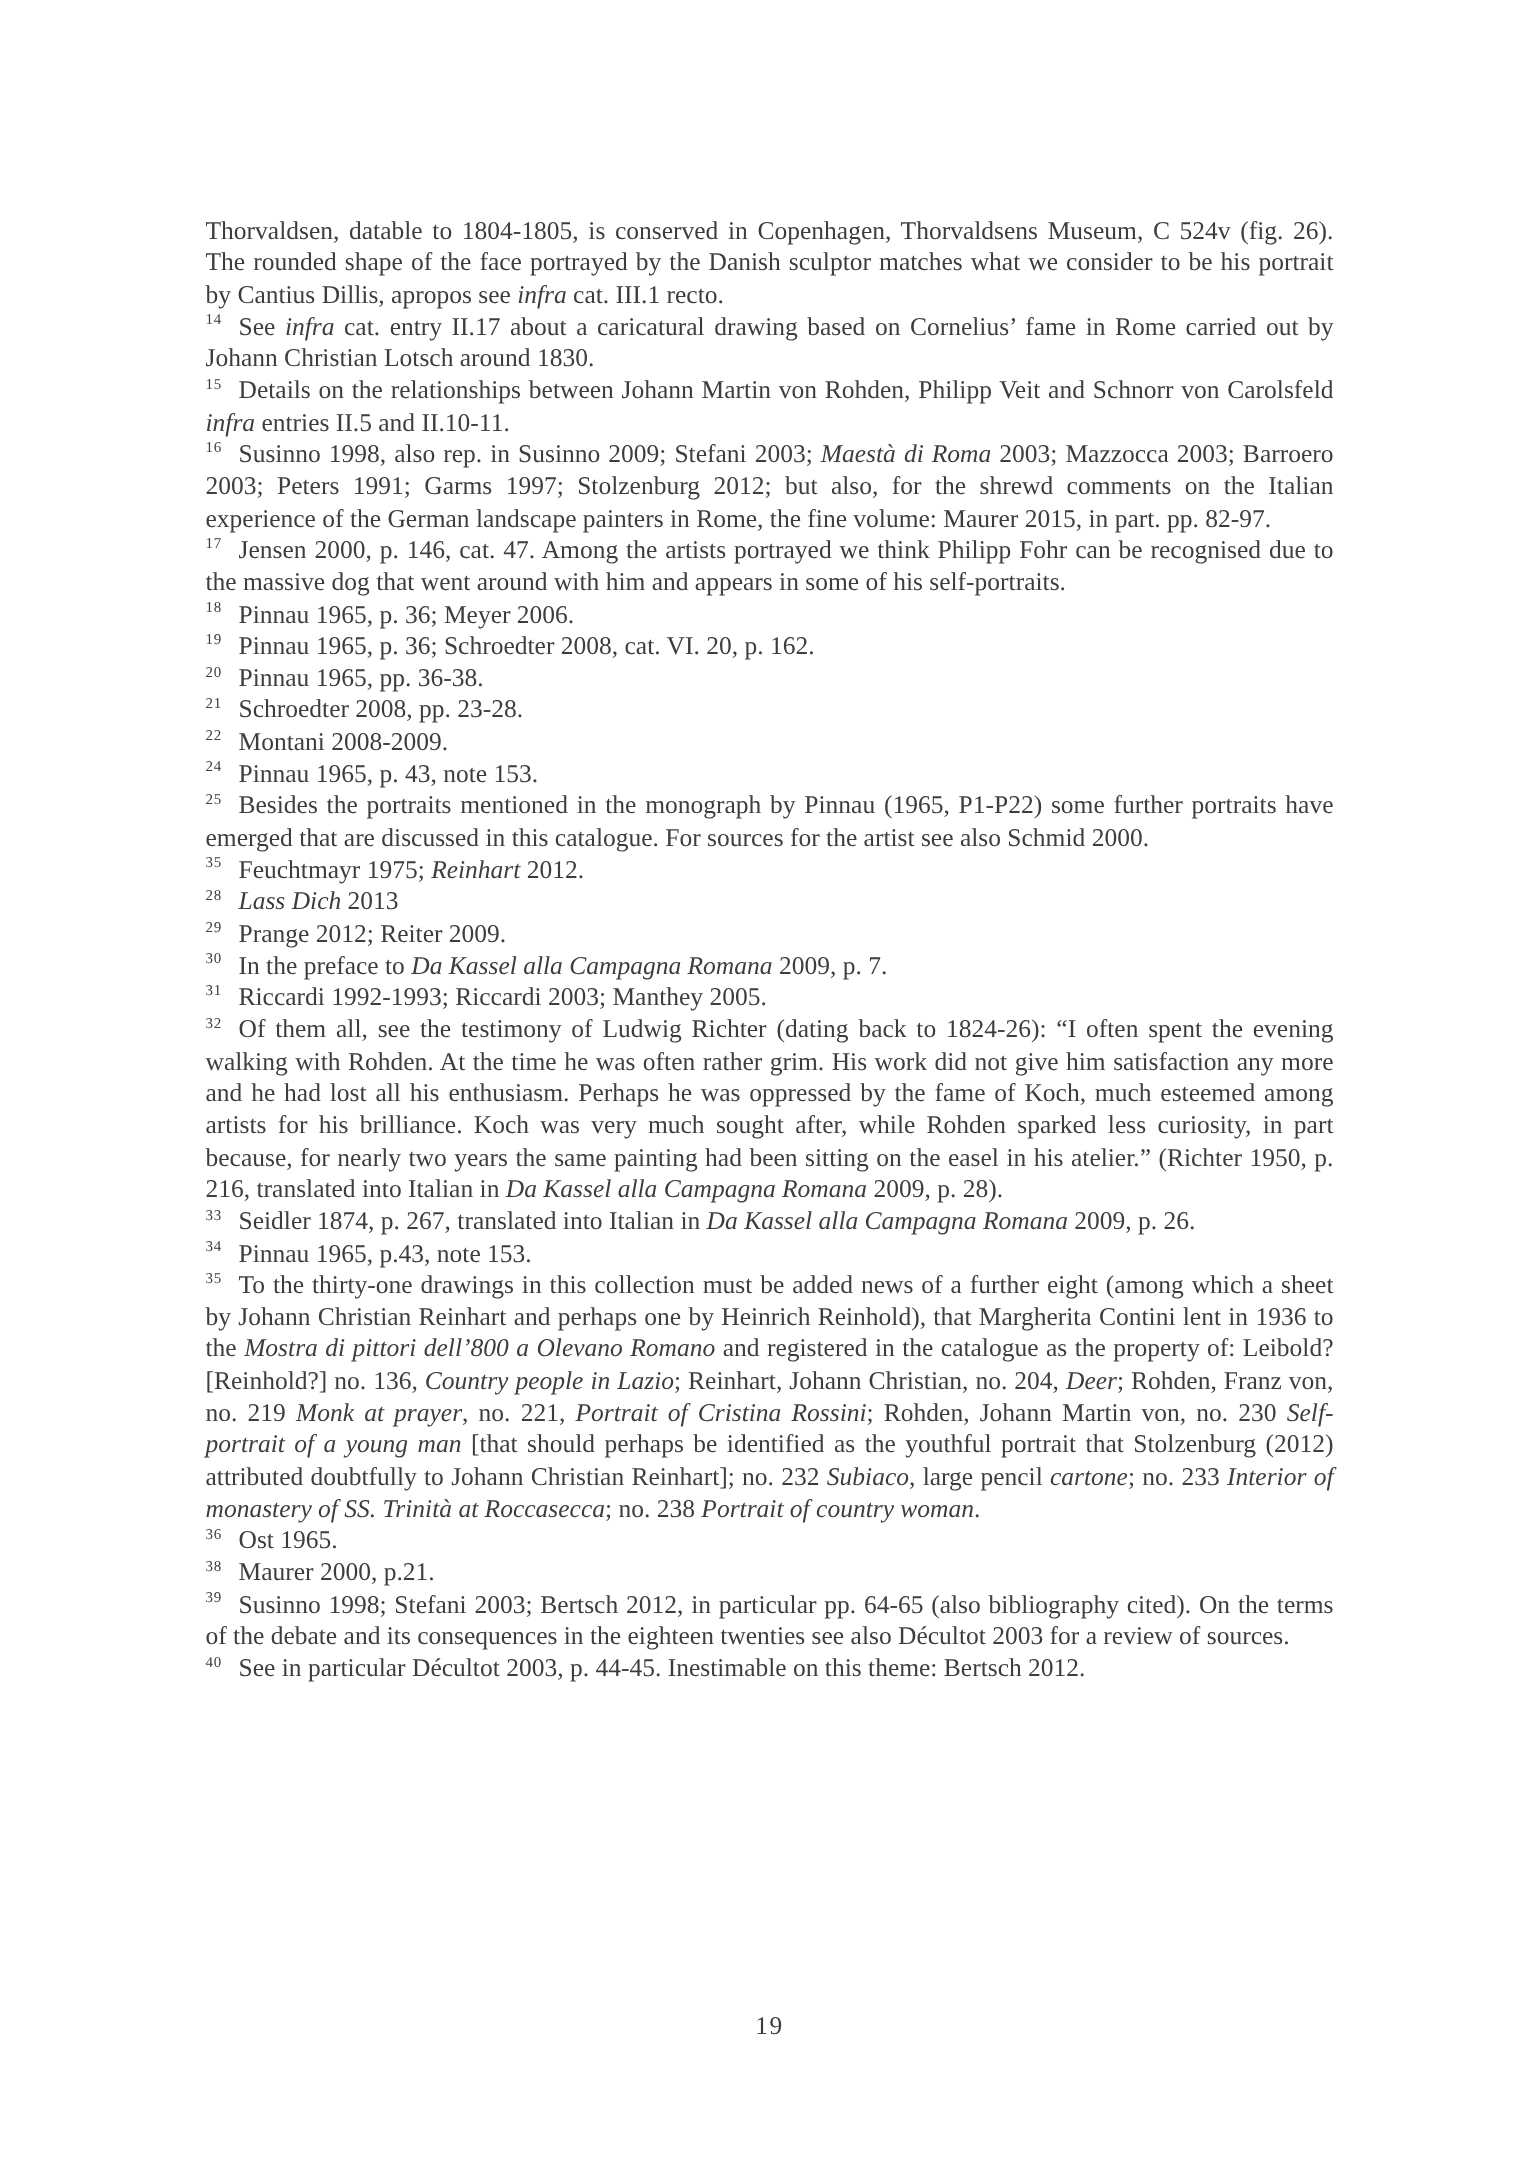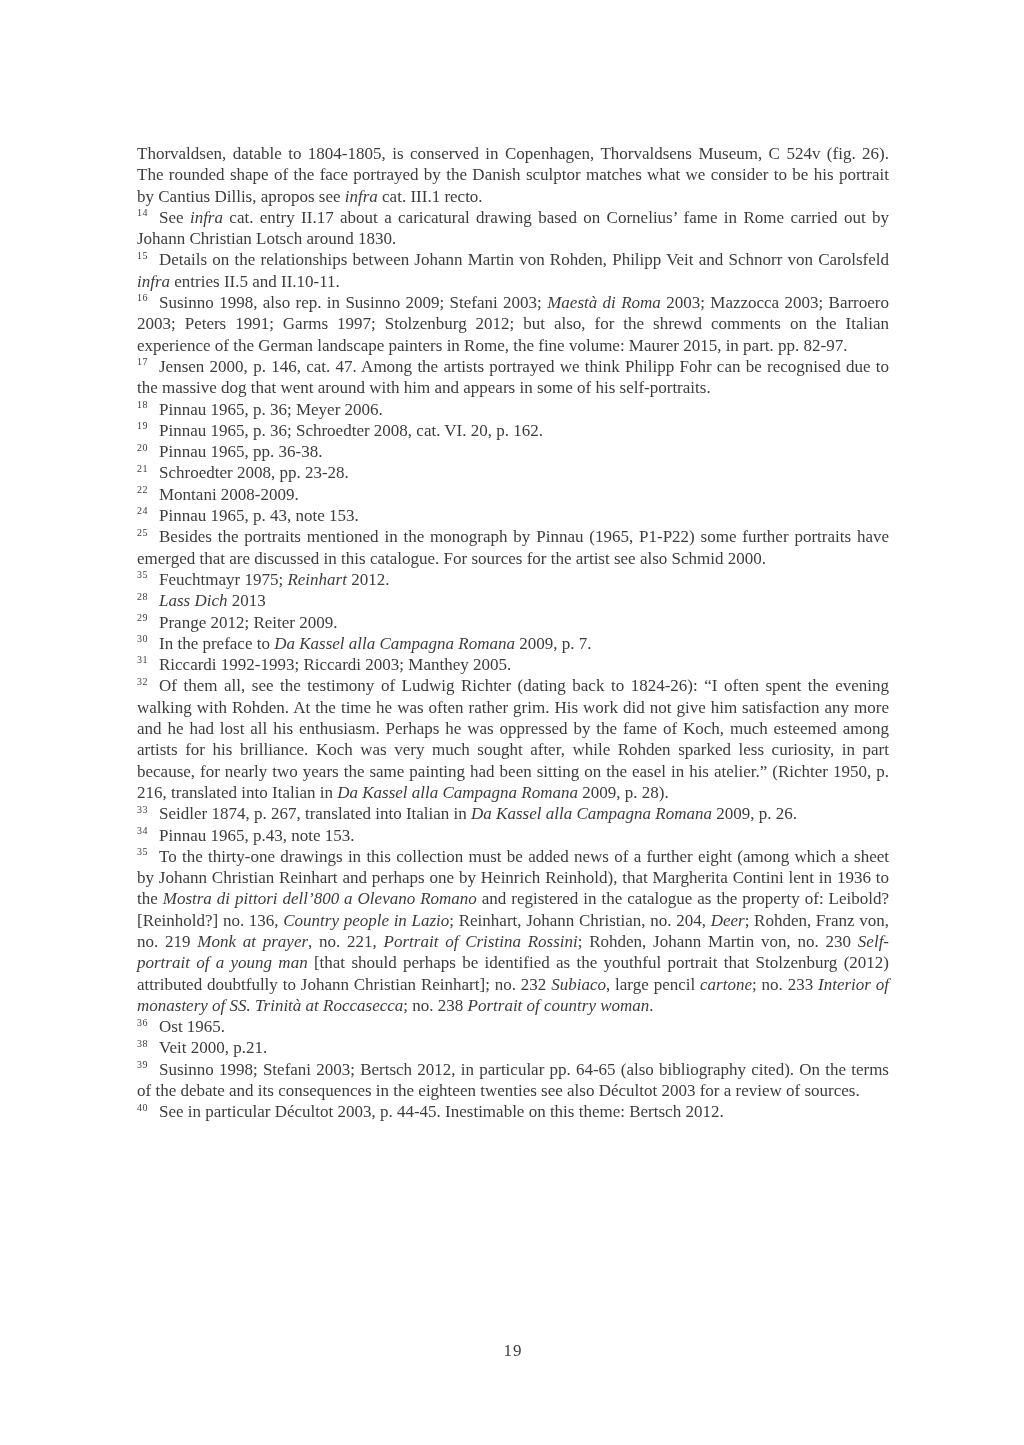--- a/index.html
+++ b/index.html
@@ -71,18 +71,18 @@
       <p class="footnote"><sup>35</sup><span>Feuchtmayr 1975; </span><em>Reinhart</em><span> 2012.</span></p>
       <p class="footnote"><sup>28</sup><em>Lass Dich</em><span> 2013</span></p>
       <p class="footnote"><sup>29</sup><span>Prange 2012; Reiter 2009.</span></p>
       <p class="footnote"><sup>30</sup><span>In the preface to </span><em>Da Kassel alla Campagna Romana</em><span> 2009, p. 7.</span></p>
       <p class="footnote"><sup>31</sup><span>Riccardi 1992-1993; Riccardi 2003; Manthey 2005.</span></p>
       <p class="footnote"><sup>32</sup><span>Of them all, see the testimony of Ludwig Richter (dating back to 1824-26): “I often spent the evening walking with Rohden. At the time he was often rather grim. His work did not give him satisfaction any more and he had lost all his enthusiasm. Perhaps he was oppressed by the fame of Koch, much esteemed among artists for his brilliance. Koch was very much sought after, while Rohden sparked less curiosity, in part because, for nearly two years the same painting had been sitting on the easel in his atelier.” (Richter 1950, p. 216, translated into Italian in </span><em>Da Kassel alla Campagna Romana</em><span> 2009, p. 28).</span></p>
       <p class="footnote"><sup>33</sup><span>Seidler 1874, p. 267, translated into Italian in </span><em>Da Kassel alla Campagna Romana</em><span> 2009, p. 26.</span></p>
       <p class="footnote"><sup>34</sup><span>Pinnau 1965, p.43, note 153.</span></p>
       <p class="footnote"><sup>35</sup><span>To the thirty-one drawings in this collection must be added news of a further eight (among which a sheet by Johann Christian Reinhart and perhaps one by Heinrich Reinhold), that Margherita Contini lent in 1936 to the </span><em>Mostra di pittori dell’800 a Olevano Romano</em><span> and registered in the catalogue as the property of: Leibold? [Reinhold?] no. 136, </span><em>Country people in Lazio</em><span>; Reinhart, Johann Christian, no. 204, </span><em>Deer</em><span>; Rohden, Franz von, no. 219 </span><em>Monk at prayer</em><span>, no. 221, </span><em>Portrait of Cristina Rossini</em><span>; Rohden, Johann Martin von, no. 230 </span><em>Self- portrait of a young man</em><span> [that should perhaps be identified as the youthful portrait that Stolzenburg (2012) attributed doubtfully to Johann Christian Reinhart]; no. 232 </span><em>Subiaco</em><span>, large pencil </span><em>cartone</em><span>; no. 233 </span><em>Interior of monastery of SS. Trinità at Roccasecca</em><span>; no. 238 </span><em>Portrait of country woman</em><span>.</span></p>
       <p class="footnote"><sup>36</sup><span>Ost 1965.</span></p>
-      <p class="footnote"><sup>38</sup><span>Veit 2000, p.21.</span></p>
+      <p class="footnote"><sup>38</sup><span>Maurer 2000, p.21.</span></p>
       <p class="footnote"><sup>39</sup><span>Susinno 1998; Stefani 2003; Bertsch 2012, in particular pp. 64-65 (also bibliography cited). On the terms of the debate and its consequences in the eighteen twenties see also Décultot 2003 for a review of sources.</span></p>
       <p class="footnote"><sup>40</sup><span>See in particular Décultot 2003, p. 44-45. Inestimable on this theme: Bertsch 2012.</span></p>
     </div>
   <div class="page-number">19</div>
 </div>
 
 </body></html>

